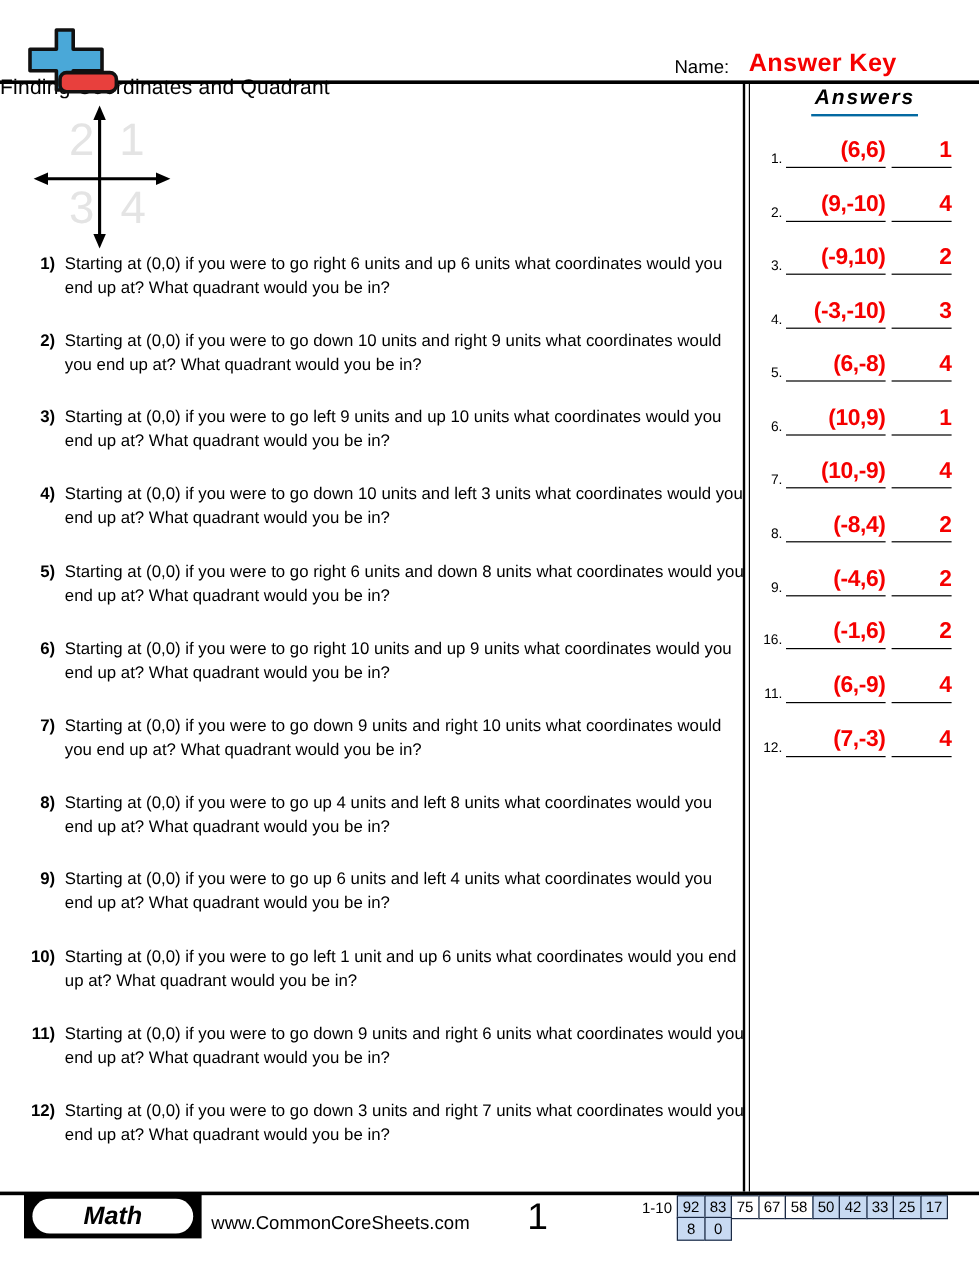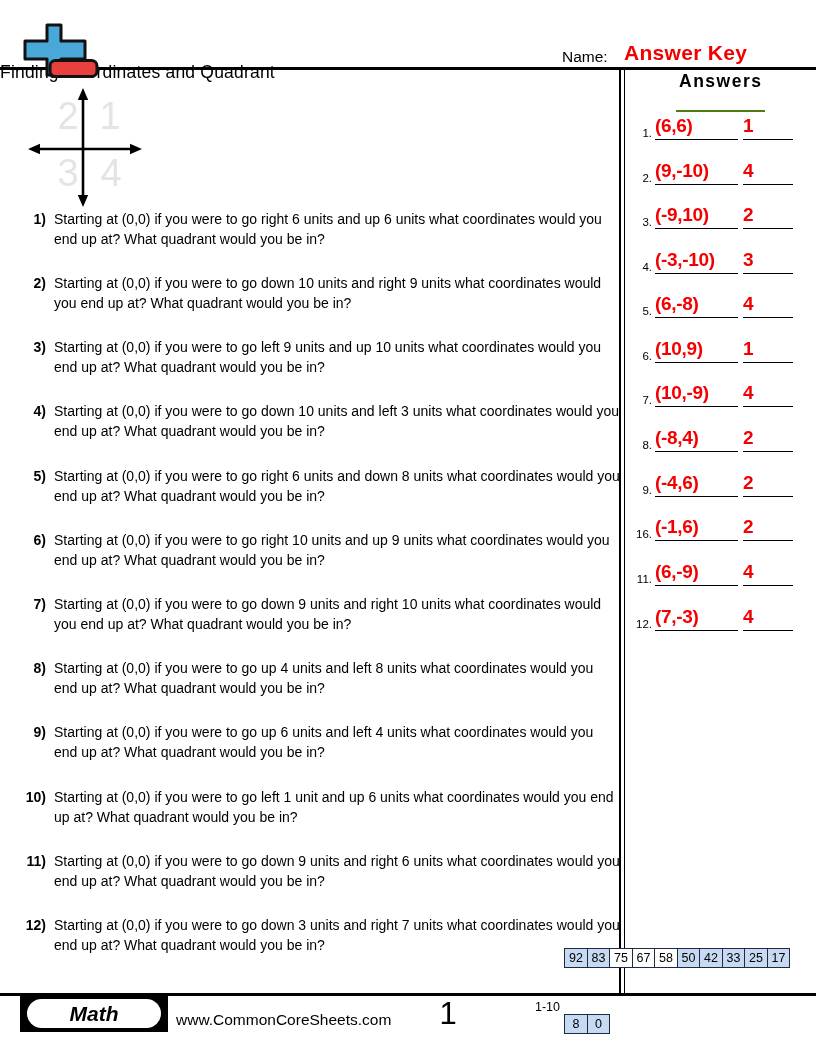--- a/index.html
+++ b/index.html
@@ -19,45 +19,45 @@
   .header-rule { position:absolute; left:0; top:67px; width:816px; height:3px; background:#000; z-index:1; }
   .instruction { position:absolute; left:23px; top:73px; font-size:14.5px; font-weight:bold; }
   
   .diagram-svg { position:absolute; left:25px; top:85px; }
   .quad-label { font-size:38px; fill:#e4e4e4; font-family:"Liberation Sans",sans-serif; }
   
   .divider { position:absolute; top:70px; height:923px; width:1.7px; background:#000; }
   .d1 { left:619px; } .d2 { left:623.5px; }
   
   .answers-title { position:absolute; left:676px; top:71px; font-size:17.5px; font-weight:bold;
-    letter-spacing:1.5px; border-bottom:2px solid #4d7c0f; padding:0 3px 18px; }
+    letter-spacing:1.5px; border-bottom:2px solid #0369a1; padding:0 3px 3px;font-style:italic; }
   .ans-row { position:absolute; left:626px; width:190px; height:26px; }
   .ans-num { position:absolute; left:0; bottom:1px; width:26px; text-align:right; font-size:11.5px; }
   .blank { position:absolute; bottom:0; height:26px; border-bottom:1.8px solid #000;
-    display:flex; align-items:flex-end; justify-content:flex-start; }
+    display:flex; align-items:flex-end; justify-content:flex-end; }
   .blank-coord { left:29px; width:83px; }
   .blank-quad  { left:117px; width:50px; }
   .red-ans { font-size:19px; font-weight:bold; color:#f50000; line-height:1;
     padding-bottom:4px; white-space:nowrap; letter-spacing:-.3px; }
   
   .q { position:absolute; left:12px; width:608px; display:flex; font-size:14px; line-height:20px; }
   .q-num { width:34px; min-width:34px; text-align:right; font-weight:bold; margin-right:8px; }
   .q-text { flex:1; }
   
   .footer-rule { position:absolute; left:0; top:993px; width:816px; height:2.5px; background:#000; }
   .math-badge { position:absolute; left:20px; top:995px; width:148px; height:37px; background:#000;font-style:italic; }
   .math-badge-inner { position:absolute; left:7px; right:7px; top:4px; bottom:4px; background:#fff;
     border-radius:15px; display:flex; align-items:center; justify-content:center;
     font-size:21px; font-weight:bold; }
   .website { position:absolute; left:176px; top:1011px; font-size:15.5px; }
   .page-num { position:absolute; left:420px; top:996px; width:56px; text-align:center; font-size:31px; }
   .score-label { position:absolute; width:60px; text-align:right; font-size:12.5px; }
   .sl1 { left:500px; top:1000px; } .sl2 { left:500px; top:1018px;margin-top:47px; }
   .score-cells { position:absolute; display:flex; }
-  .sc1 { left:564px; top:948px;align-items:flex-end; } .sc2 { left:564px; top:1014.2px; }
+  .sc1 { left:564px; top:996px;align-items:flex-end; } .sc2 { left:564px; top:1014.2px; }
   .cell { width:23.8px; height:19.5px; margin-left:-1.3px; border:1.3px solid #1c2b45;
     font-size:12.5px; display:flex; align-items:center; justify-content:center; background:#fff; }
   .cell:first-child { margin-left:0; }
   .cell.shaded { background:#c8daf2; }
 </style>
 </head>
 <body>
 
 <div class="page">
 

